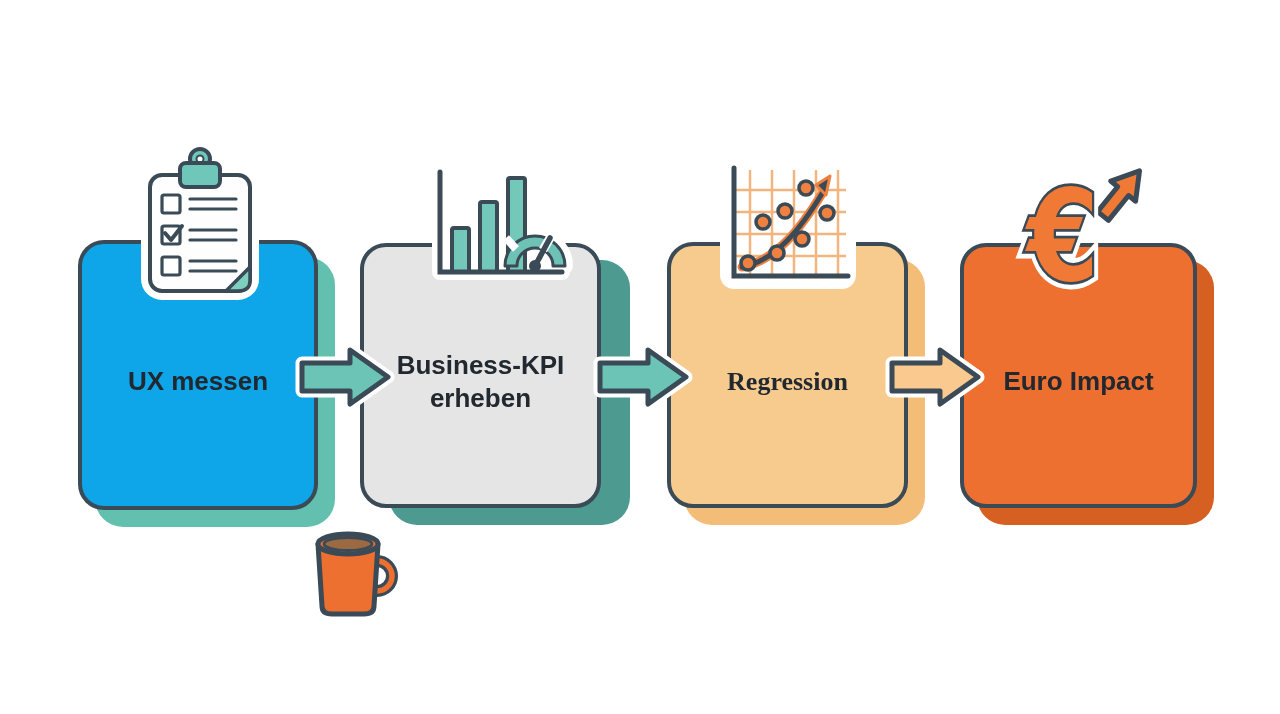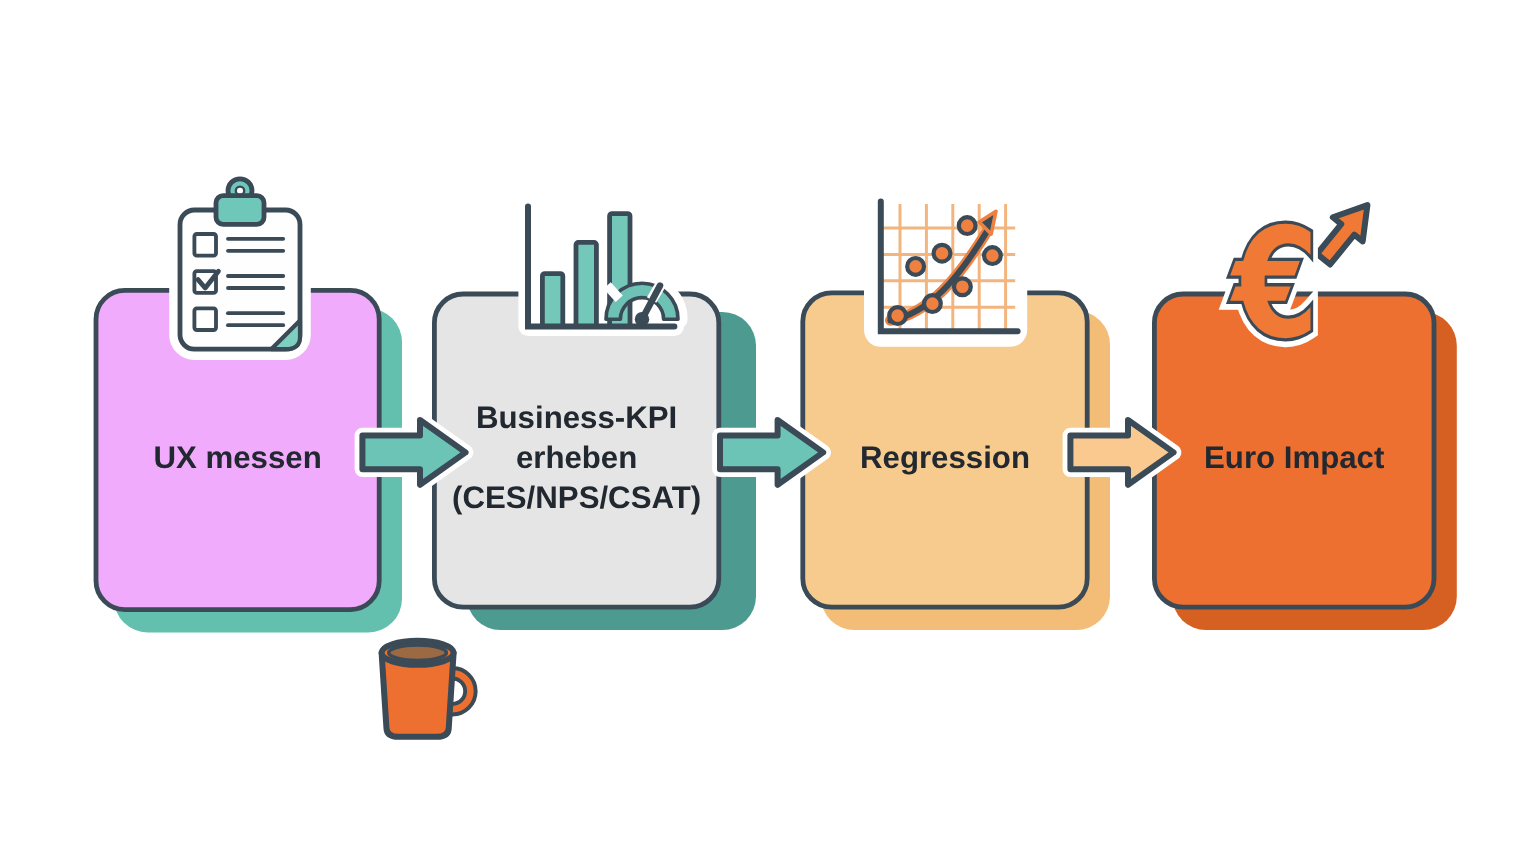--- a/index.html
+++ b/index.html
@@ -5,25 +5,25 @@
   * { margin:0; padding:0; box-sizing:border-box; }
   html,body { width:1280px; height:714px; background:#ffffff; overflow:hidden; }
   .canvas { position:relative; width:1280px; height:714px; background:#ffffff;
             font-family:"Liberation Sans", sans-serif; }
   .shadow { position:absolute; border-radius:28px; }
   .panel  { position:absolute; border:4px solid #3a4a56; border-radius:26px;
             display:flex; align-items:center; justify-content:center; }
   .label  { text-align:center; font-weight:bold; font-size:26px; line-height:33px;
             color:#212830; padding-top:12px; }
   .s1 { left:95px;  top:257px; width:240px; height:270px; background:#63c0ae; }
-  .p1 { left:78px;  top:240px; width:240px; height:270px; background:#f0abfc; }
+  .p1 { left:78px;  top:240px; width:240px; height:270px; background:#0ea5e9; }
   .s2 { left:389px; top:260px; width:241px; height:265px; background:#4d9a90; }
   .p2 { left:360px; top:243px; width:241px; height:265px; background:#e5e5e5; }
   .s3 { left:684px; top:259px; width:241px; height:266px; background:#f4bd77; }
-  .p3 { left:667px; top:242px; width:241px; height:266px; background:#f7ca8e; }
+  .p3 { left:667px; top:242px; width:241px; height:266px; background:#f7ca8e;font-family:Liberation Serif, serif; }
   .s4 { left:977px; top:260px; width:237px; height:265px; background:#d65f22; }
   .p4 { left:960px; top:243px; width:237px; height:265px; background:#ee7031; }
   svg.abs { position:absolute; overflow:visible; }
 </style>
 </head>
 <body>
 
 <div class="canvas">
 
   <div class="shadow s1"></div>
@@ -57,21 +57,20 @@
         <line x1="48" y1="130" x2="94" y2="130"></line>
     </g>
     <path d="M23,92 l6,7 l11,-14" fill="none" stroke="#3a4a56" stroke-width="4" stroke-linecap="round" stroke-linejoin="round"></path>
   </svg>
 
   <div class="shadow s2"></div>
   <div class="panel p2">
     <div class="label">
       <div>Business-KPI</div>
       <div>erheben</div>
-      <div>(CES/NPS/CSAT)</div>
     </div>
   </div>
   <svg class="abs" style="left:428px; top:168px;" width="140" height="112" viewBox="0 0 140 112">
     <g stroke="#ffffff" stroke-width="16" fill="#ffffff" stroke-linejoin="round" stroke-linecap="round">
       <path d="M12,4 V104 H134"></path>
       <rect x="24" y="60" width="17" height="44"></rect>
       <rect x="52" y="34" width="17" height="70"></rect>
       <rect x="80" y="10" width="17" height="94"></rect>
       <path d="M77,98 A30 30 0 0 1 137,98 Z"></path>
     </g>

